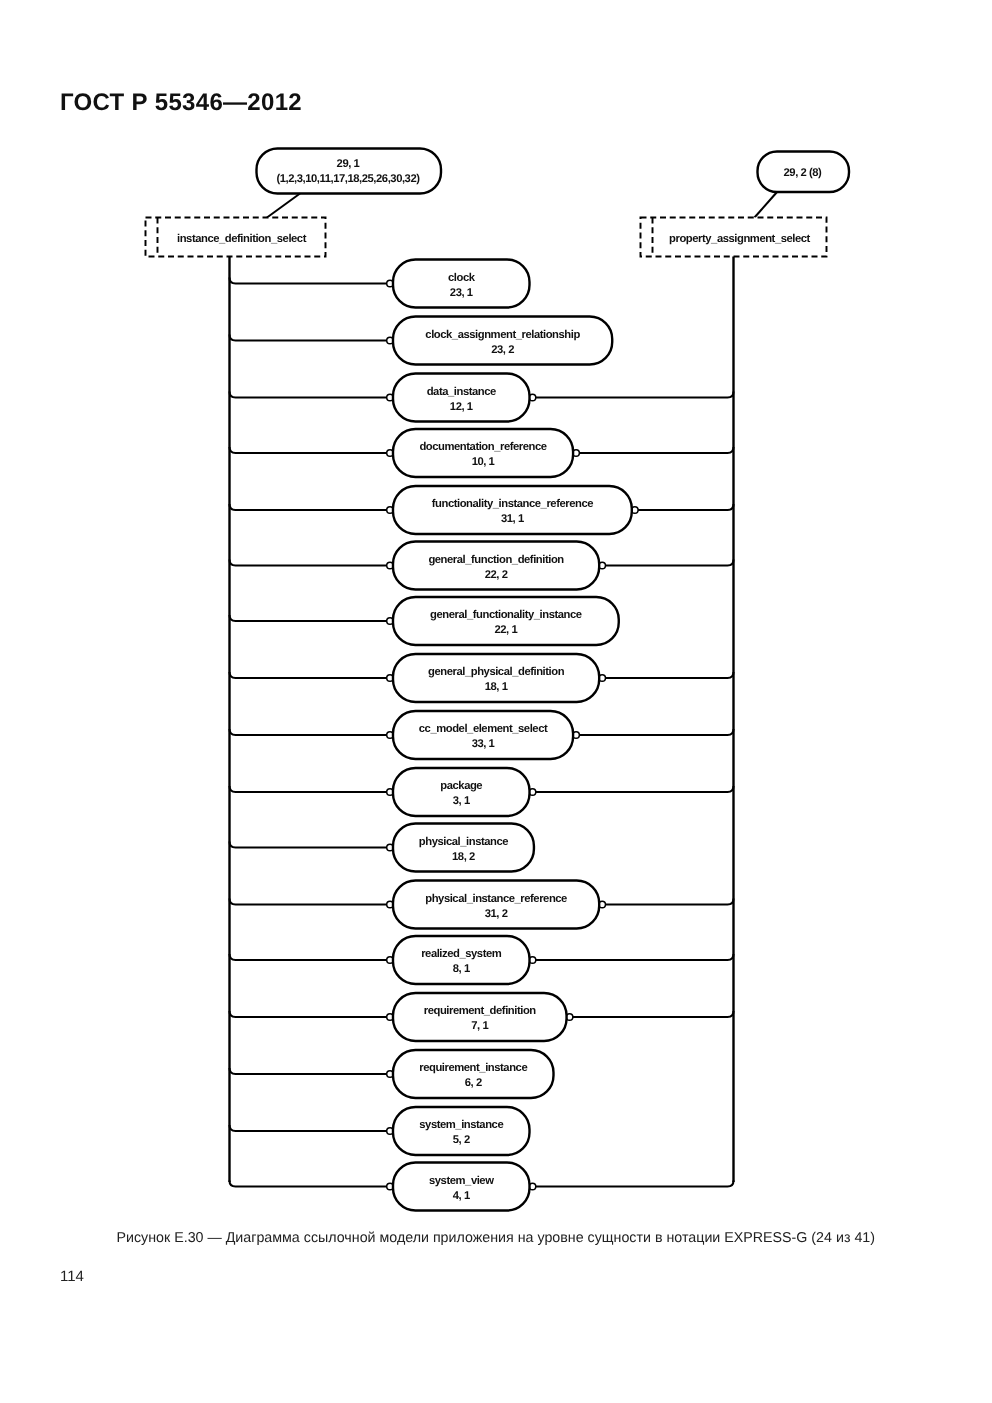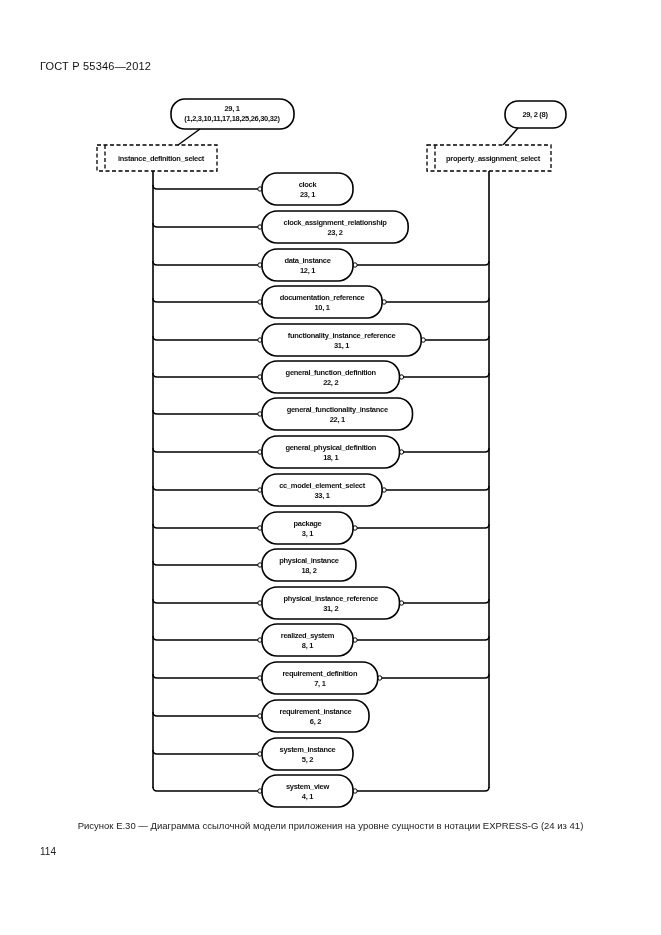--- a/index.html
+++ b/index.html
@@ -1,17 +1,17 @@
 <!DOCTYPE html>
 <html><head>
 <meta charset="utf-8">
 <style>
   html, body { margin:0; padding:0; background:#ffffff; }
   body { width:661px; height:935px; position:relative; overflow:hidden; font-family:"Liberation Sans", sans-serif; color:#111; }
-  .header { position:absolute; left:40px; top:60px; font-size:11px; font-weight:normal; letter-spacing:0.2px; }
+  .header { position:absolute; left:40px; top:60px; font-size:16px; font-weight:bold; letter-spacing:0.2px; }
   .caption { position:absolute; left:0; width:661px; top:820px; text-align:center; font-size:9.5px; color:#222; }
   .pagenum { position:absolute; left:40px; top:846px; font-size:10px; color:#222; }
   svg { position:absolute; left:0; top:0; }
   svg text { font-family:"Liberation Sans", sans-serif; font-size:7.5px; fill:#111; }
   .lbl { font-weight:bold; letter-spacing:-0.3px; }
 </style>
 </head>
 <body>
 
 <div class="header">ГОСТ Р 55346—2012</div>

